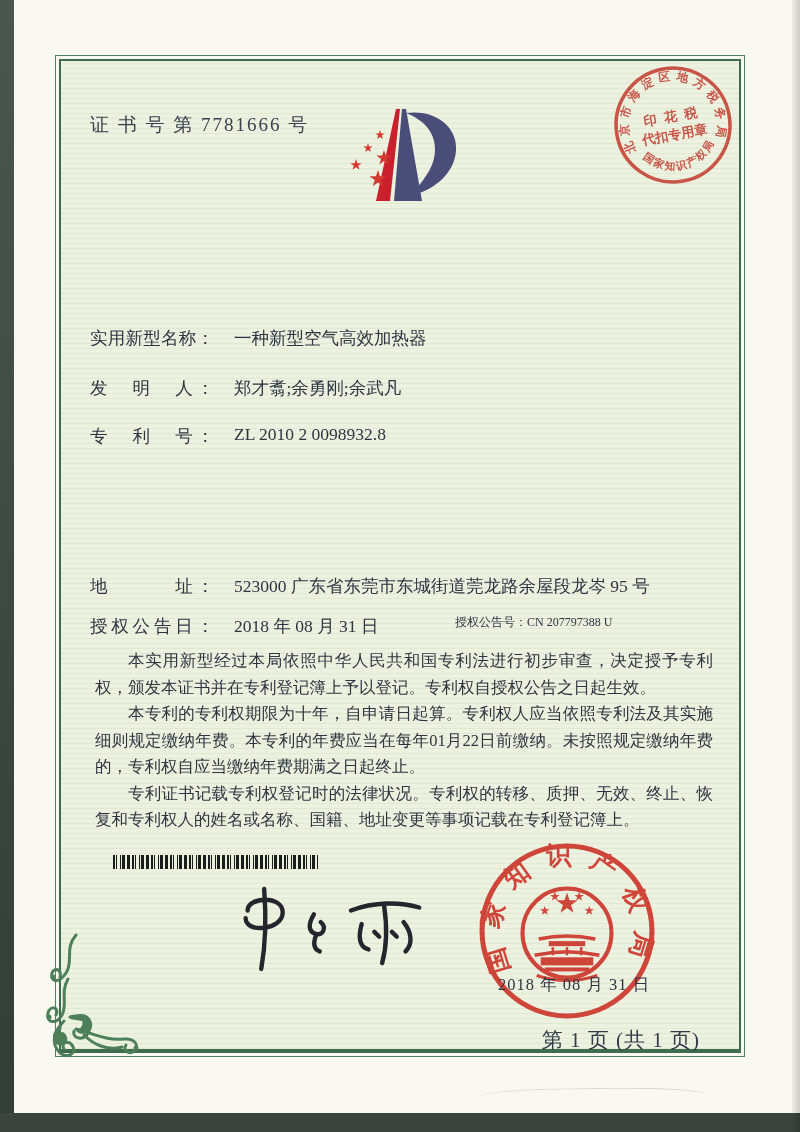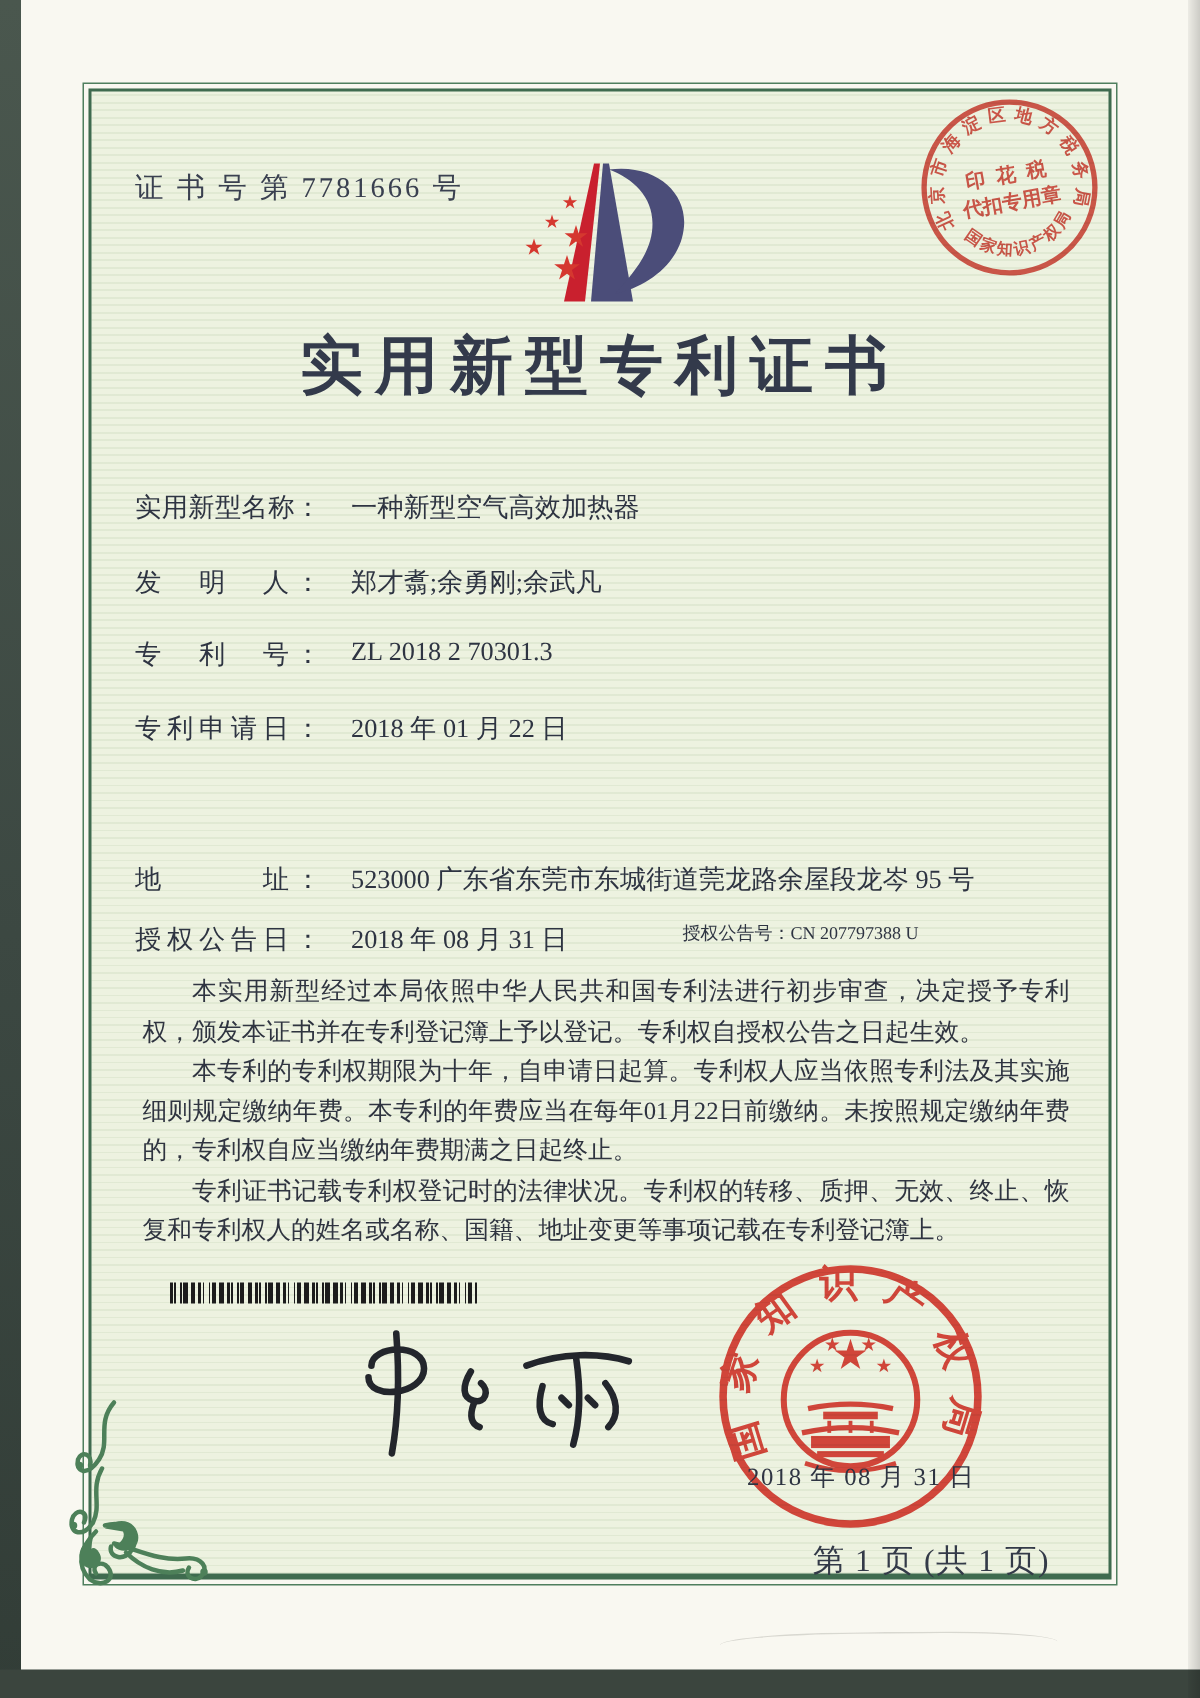--- a/index.html
+++ b/index.html
@@ -98,33 +98,29 @@
       <text fill="#d5433a" font-size="11.5" font-weight="bold" letter-spacing="5">
         <textPath href="#taxTop" startOffset="2">北京市海淀区地方税务局</textPath>
       </text>
       <text fill="#d5433a" font-size="10.5" font-weight="bold" letter-spacing="1.5">
         <textPath href="#taxBottom" startOffset="2">国家知识产权局</textPath>
       </text>
       <text x="60" y="56" text-anchor="middle" fill="#d5433a" font-size="13" font-weight="bold" letter-spacing="2">印 花 税</text>
       <text x="60" y="74" text-anchor="middle" fill="#d5433a" font-size="13" font-weight="bold">代扣专用章</text>
     </svg>
 
-    <div class="title">实用新型专利证书</div>
 
     <div class="f-row" style="top:326px">
       <span class="f-label">实用新型名称：</span><span class="f-value">一种新型空气高效加热器</span>
     </div>
     <div class="f-row" style="top:376px">
       <span class="f-label">发　明　人：</span><span class="f-value">郑才翥;余勇刚;余武凡</span>
     </div>
     <div class="f-row" style="top:424px">
-      <span class="f-label">专　利　号：</span><span class="f-value">ZL 2018 2 70301.3</span>
-    </div>
-    <div class="f-row" style="top:473px">
-      <span class="f-label">专利申请日：</span><span class="f-value">2018 年 01 月 22 日</span>
+      <span class="f-label">专　利　号：</span><span class="f-value">ZL 2010 2 0098932.8</span>
     </div>
     <div class="f-row" style="top:574px">
       <span class="f-label">地　　　址：</span><span class="f-value">523000 广东省东莞市东城街道莞龙路余屋段龙岑 95 号</span>
     </div>
     <div class="f-row" style="top:614px">
       <span class="f-label">授权公告日：</span><span class="f-value">2018 年 08 月 31 日</span>
     </div>
     <div class="grant-no">
       <span>授权公告号：</span><span>CN 207797388 U</span>
     </div>

